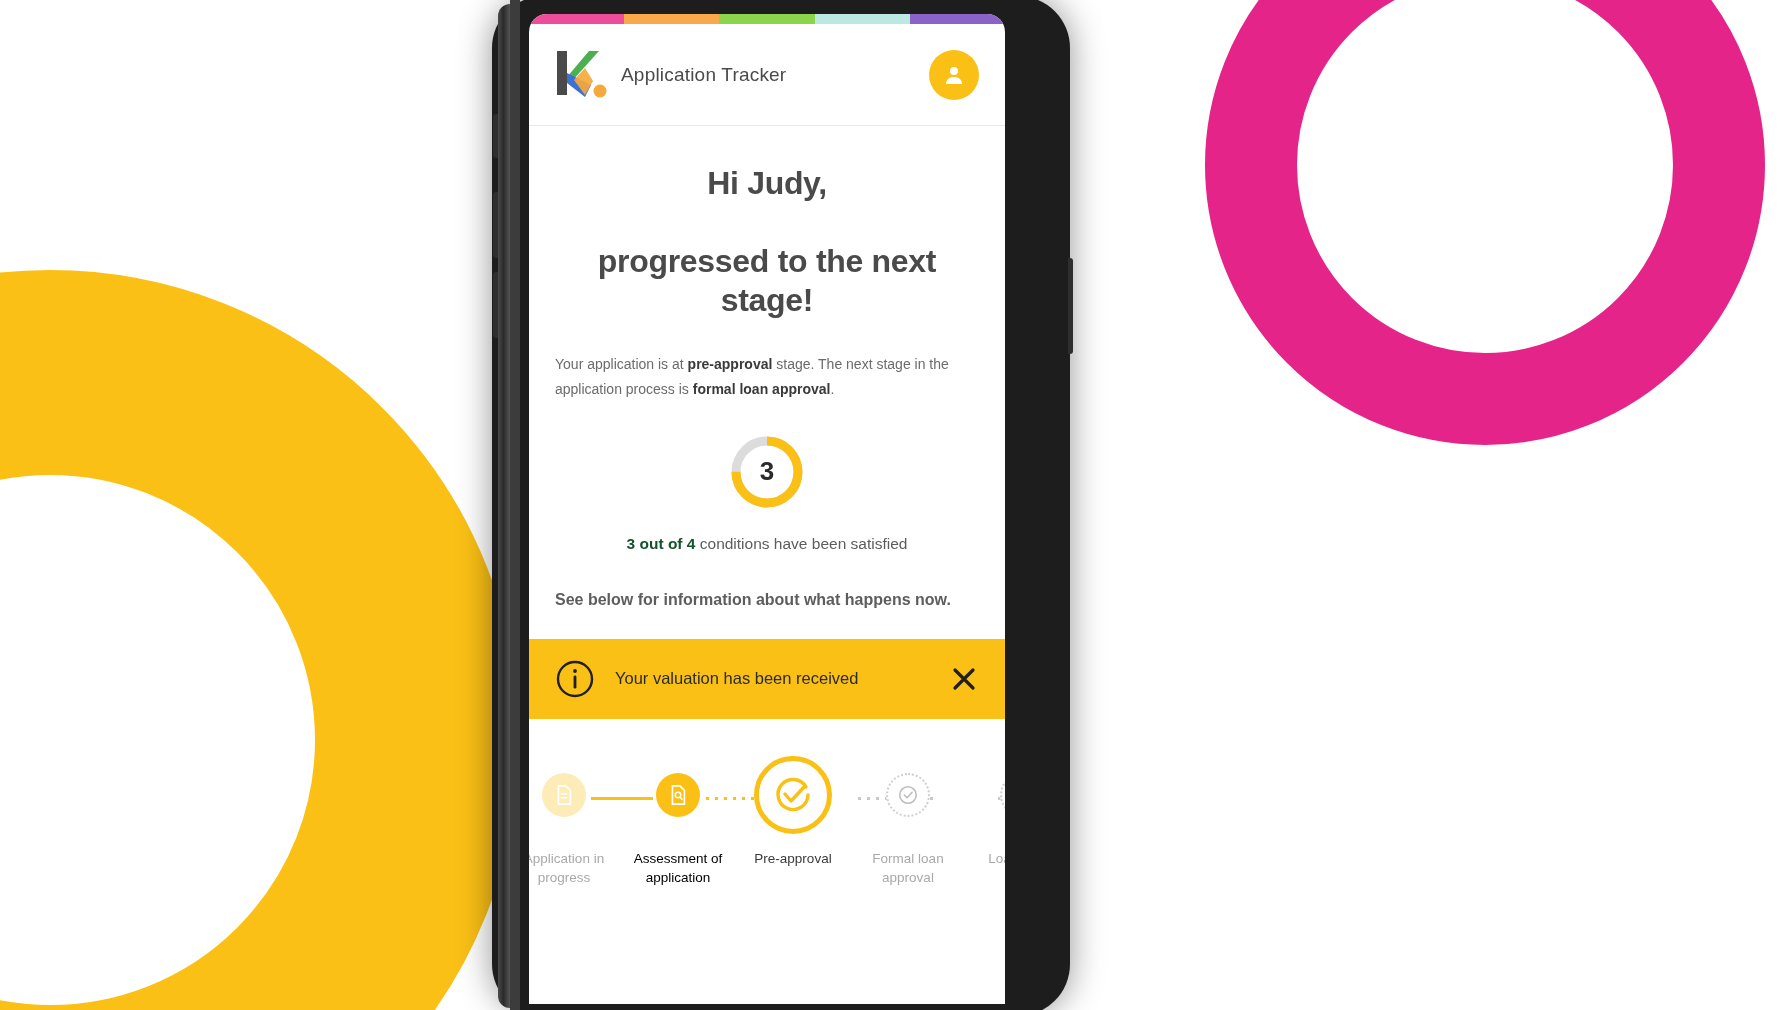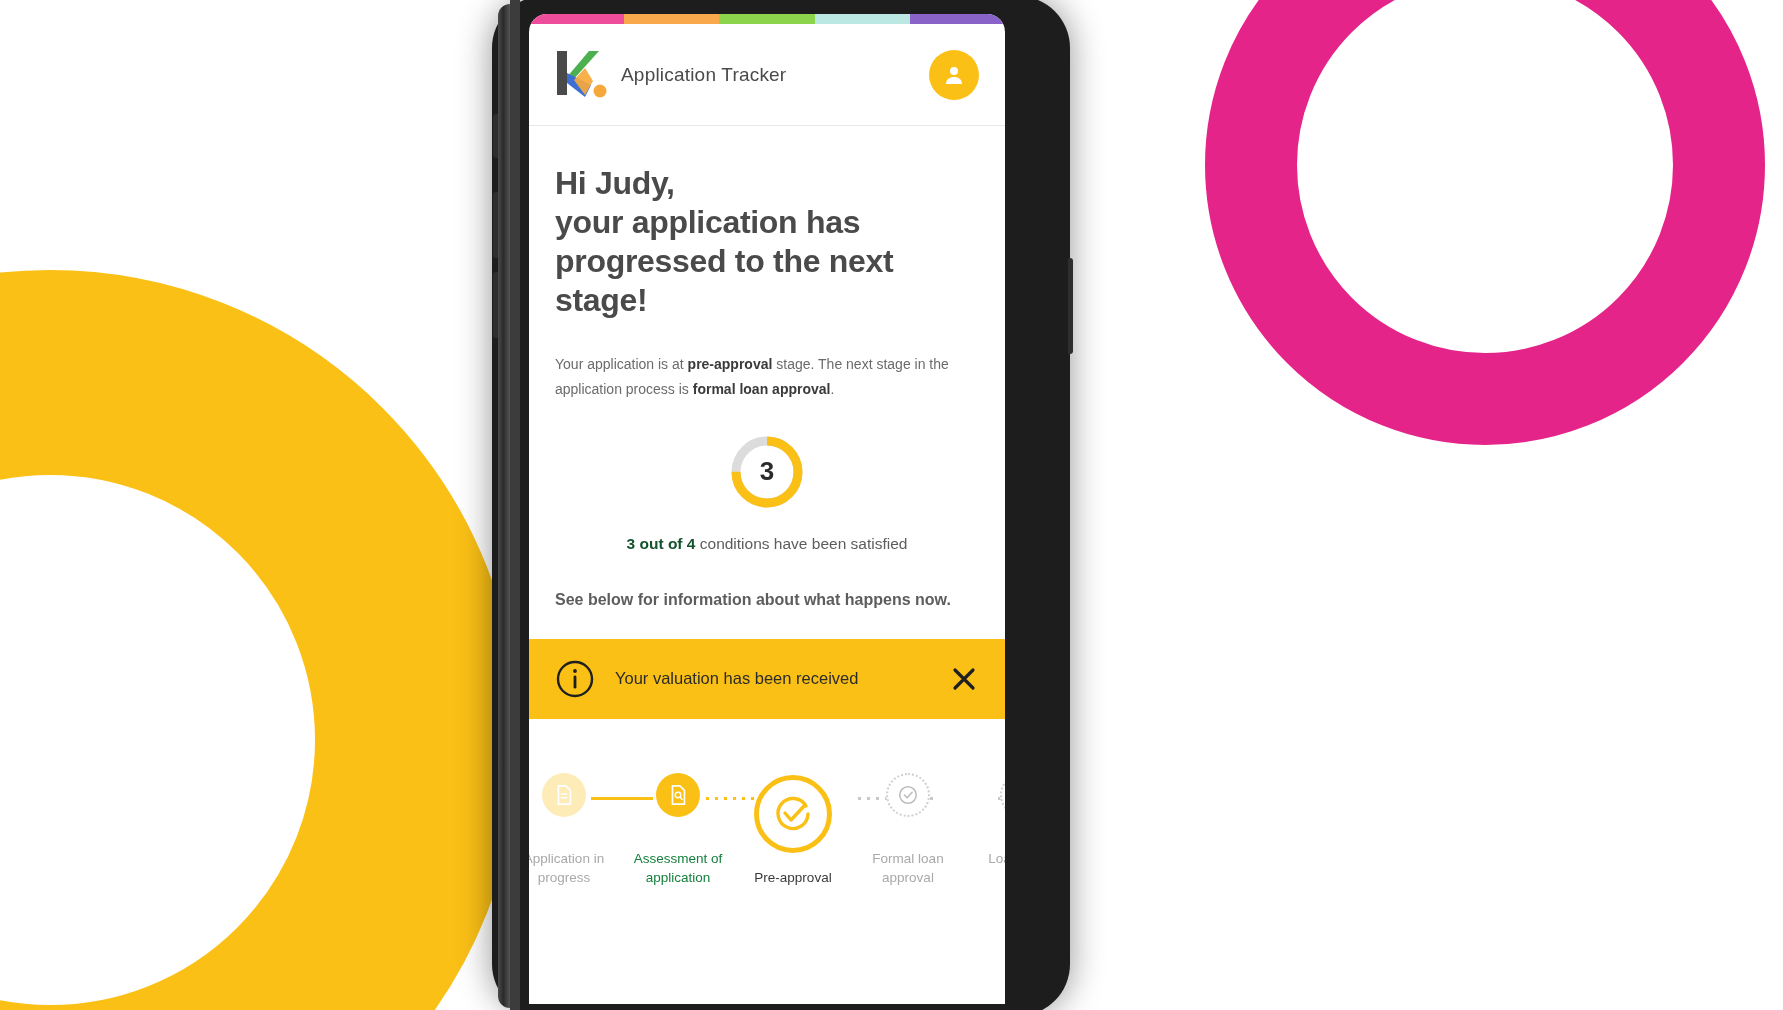--- a/index.html
+++ b/index.html
@@ -105,20 +105,21 @@
 
   
   .content { padding:0 26px; }
   .greeting {
     font-size:32px;
     line-height:1.22;
     font-weight:bold;
     color:#4a4a4a;
     letter-spacing:-0.3px;
     margin-top:38px;
+    text-align:center;
   }
 
   .paragraph {
     margin-top:32px;
     font-size:14px;
     line-height:1.8;
     color:#6b6b6b;
   }
   .paragraph b { color:#3a3a3a; font-weight:bold; }
 
@@ -165,21 +166,21 @@
   .notif-close { width:30px; height:30px; cursor:pointer; }
 
   
   .stepper {
     padding-top:44px;
     position:relative;
     height:210px;
   }
   .steps-row {
     display:flex;
-    align-items:flex-end;
+    align-items:flex-start;
     position:absolute;
     left:-22px;
     top:36px;
     width:560px;
   }
   .step { width:114px; text-align:center; position:relative; flex:0 0 114px; }
   .step.current { width:116px; flex:0 0 116px; }
   .step-circle-hold { height:80px; display:flex; align-items:center; justify-content:center; }
   .circle {
     width:44px; height:44px; border-radius:50%;
@@ -195,21 +196,21 @@
   }
   .circle.future {
     width:44px; height:44px;
     background:#ffffff;
     border:2.5px dotted #cfcfcf;
   }
   .step-label {
     margin-top:14px;
     font-size:13.5px;
     line-height:1.45;
-    color:#15803d;
+    color:#000000;
   }
   .step-label.active { color:#3a3a3a; }
   .step-label.dim { color:#a9a9a9; }
 
   .connector {
     position:absolute;
     top:42px;
     height:3px;
     z-index:1;
   }
@@ -272,21 +273,21 @@
         <svg width="24" height="24" viewBox="0 0 24 24">
           <circle cx="12" cy="8" r="4" fill="#ffffff"></circle>
           <path d="M4 21c0-4.4 3.6-7 8-7s8 2.6 8 7z" fill="#ffffff"></path>
         </svg>
       </div>
     </div>
 
     <div class="content">
       <h1 class="greeting">
         <span>Hi Judy,</span><br>
-        <span>your application has</span><br>
+        <br>
         <span>progressed to the next</span><br>
         <span>stage!</span>
       </h1>
 
       <p class="paragraph">
         <span>Your application is at </span><b>pre-approval</b><span> stage. The next stage in the application process is </span><b>formal loan approval</b><span>.</span>
       </p>
 
       <div class="stats">
 

